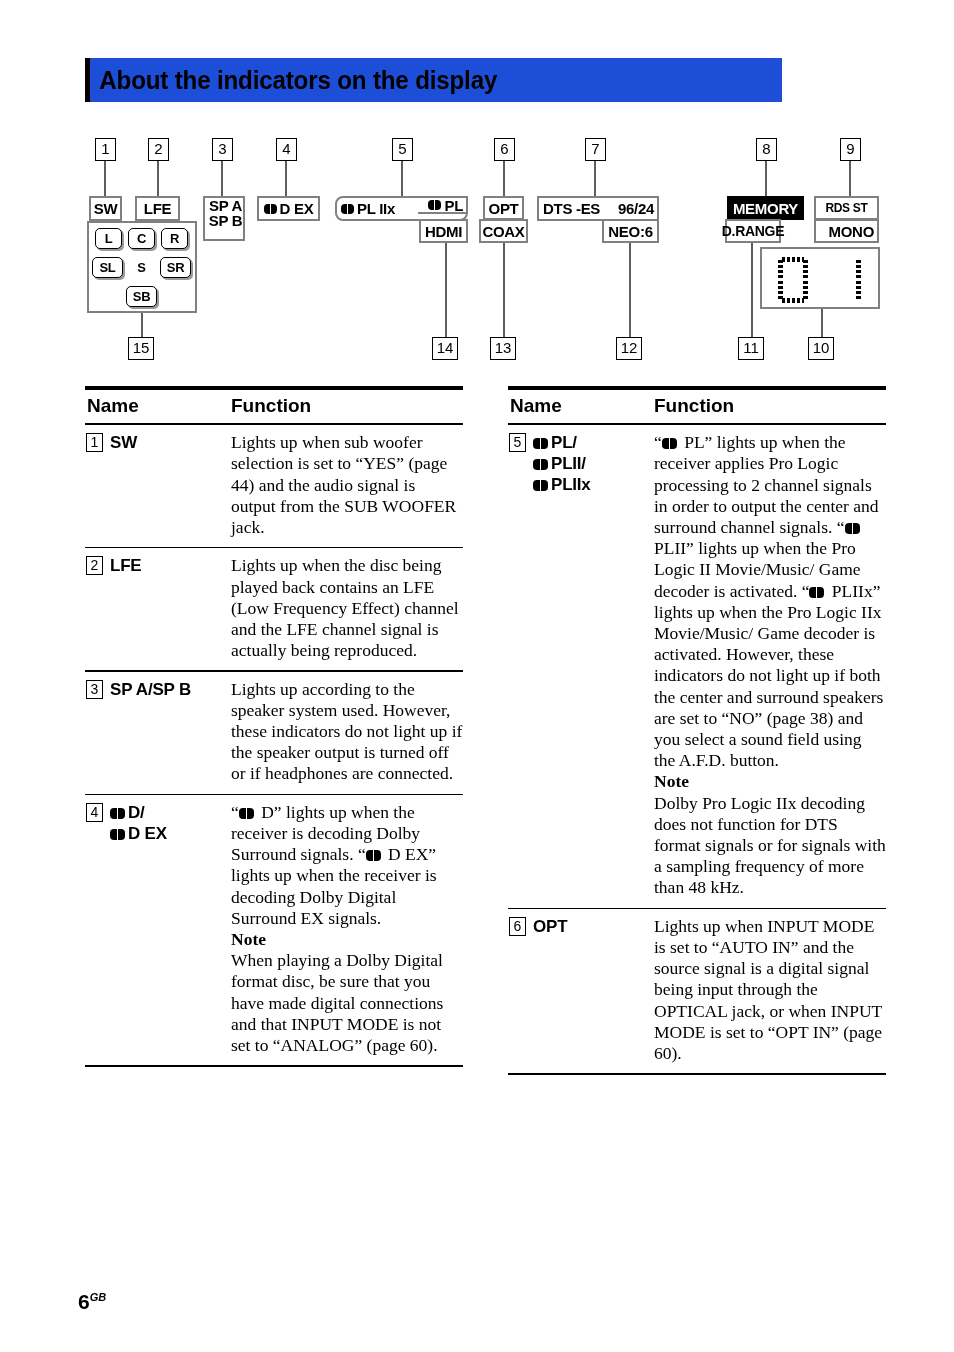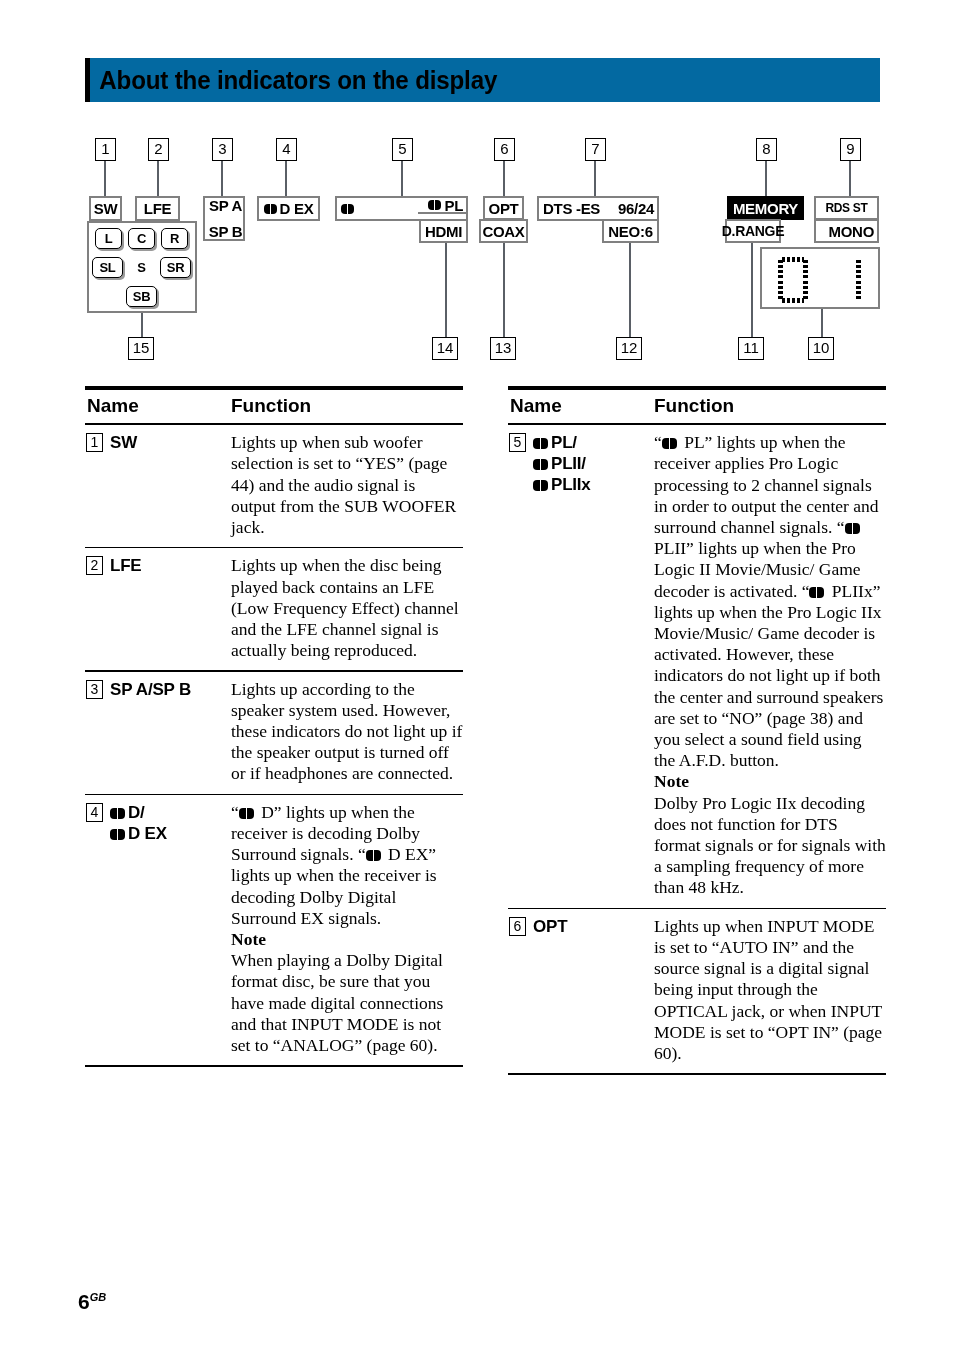--- a/index.html
+++ b/index.html
@@ -11,22 +11,22 @@
     font-family: "Liberation Serif", "DejaVu Serif", serif;
     color: #000;
     position: relative;
     overflow: hidden;
   }
 
   
   .header-band {
     position:absolute;
     left:85px; top:58px;
-    width:795px; height:44px;
-    background:#0369a1;
+    width:697px; height:44px;
+    background:#1d4ed8;
     border-left:5px solid #000;
     display:flex; align-items:center;
   }
   .header-title {
     font-family:"Liberation Sans Narrow","Liberation Sans", sans-serif;
     font-weight:bold;
     font-size:26px;
     letter-spacing:-0.2px;
     padding-left:10px;
     white-space:nowrap;
@@ -76,21 +76,21 @@
   }
   .chip.inner {
     border:1.5px solid #000;
     border-radius:5px;
     box-shadow: 2px 2px 0 #9a9a9a;
     font-size:13px;
   }
   .chip.noborder { border:none; background:transparent; box-shadow:none; }
   .chip.inverted { background:#000; color:#fff; border-color:#000; }
   .chip.two-line { flex-direction:column; line-height:15px; }
-  .chip.left   { justify-content:space-between; padding-left:3px; }
+  .chip.left   { justify-content:flex-start; padding-left:3px; }
   .chip.right  { justify-content:flex-end;  padding-right:3px; }
 
   .speakerbox {
     position:absolute;
     border:2px solid #808080;
     background:#fff;
     z-index:2;
   }
 
   
@@ -235,21 +235,21 @@
   </div>
 
   <div class="chip" style="left:257px; top:196px; width:63px; height:25px;">
     <span class="dd sm">
         <b></b>
         <i></i>
       </span>
       <span>D EX</span>
   </div>
 
-  <div class="chip left" style="left:335px; top:196px; width:133px; height:25px; padding-left:4px;">
+  <div class="chip left" style="left:335px; top:196px; width:133px; height:25px; padding-left:4px;border-radius:8px;">
     <span class="dd sm">
         <b></b>
         <i></i>
       </span>
       <span>PL IIx</span>
   </div>
   <div class="chip right" style="left:418px; top:196px; width:50px; height:18px; border-left:none;">
     <span class="dd sm">
         <b></b>
         <i></i>

